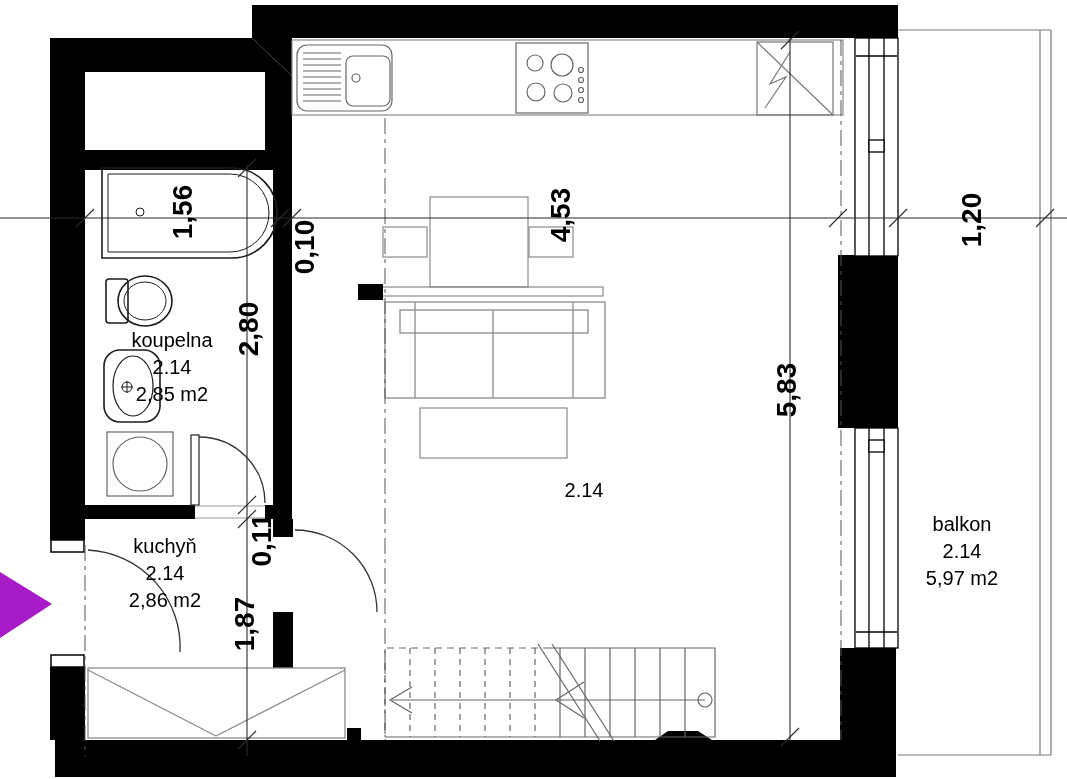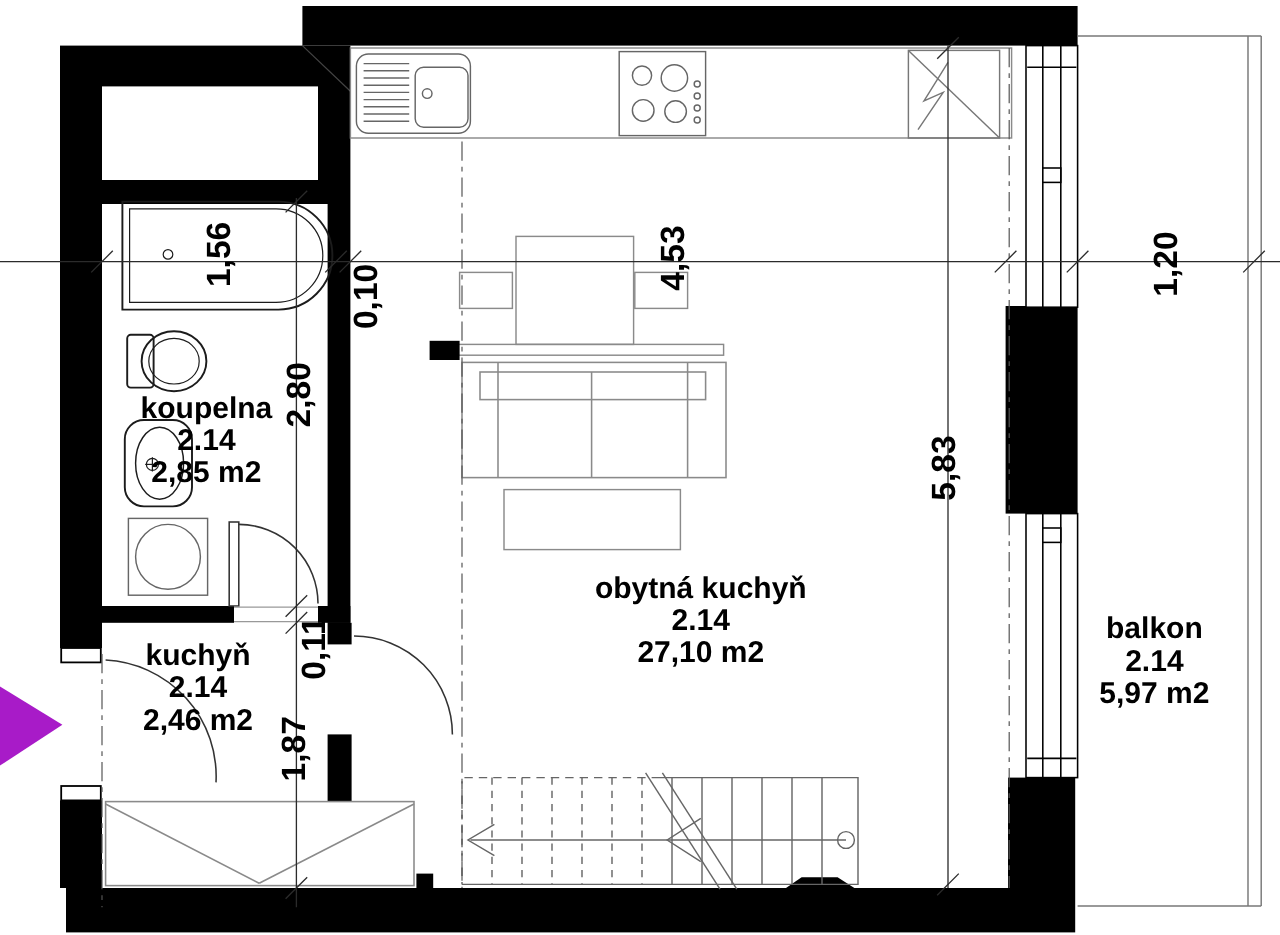--- a/index.html
+++ b/index.html
@@ -1,20 +1,20 @@
 <!DOCTYPE html>
 <html><head>
 <meta charset="utf-8">
 <style>
   html,body{margin:0;padding:0;background:#fff;}
   .plan{position:relative;width:1067px;height:779px;background:#fff;overflow:hidden;
         font-family:"Liberation Sans",sans-serif;}
   .plan svg{position:absolute;left:0;top:0;}
   .room-label{position:absolute;transform:translateX(-50%);text-align:center;
-              font-weight:700;font-size:25px;line-height:27px;color:#000;white-space:nowrap;}
+              font-weight:400;font-size:20px;line-height:27px;color:#000;white-space:nowrap;}
   .room-label span{display:block;}
   .dim{position:absolute;transform:translate(-50%,-50%) rotate(-90deg);
        font-weight:700;font-size:28px;color:#000;white-space:nowrap;}
 </style>
 </head>
 <body>
 
 <div class="plan">
 
 <svg width="1067" height="779" viewBox="0 0 1067 779">
@@ -206,26 +206,24 @@
 </svg>
 
   <div class="room-label" style="left:172px;top:327px">
     <span>koupelna</span>
     <span>2.14</span>
     <span>2,85 m2</span>
   </div>
   <div class="room-label" style="left:165px;top:533px">
     <span>kuchyň</span>
     <span>2.14</span>
-    <span>2,46 m2</span>
+    <span>2,86 m2</span>
   </div>
   <div class="room-label" style="left:584px;top:477px">
-    <span>obytná kuchyň</span>
-    <span>2.14</span>
-    <span>27,10 m2</span>
+    <span>2.14</span>
   </div>
   <div class="room-label" style="left:962px;top:511px">
     <span>balkon</span>
     <span>2.14</span>
     <span>5,97 m2</span>
   </div>
 
   <div class="dim" style="left:183px;top:212px">1,56</div>
   <div class="dim" style="left:305px;top:247px">0,10</div>
   <div class="dim" style="left:561px;top:215px">4,53</div>

